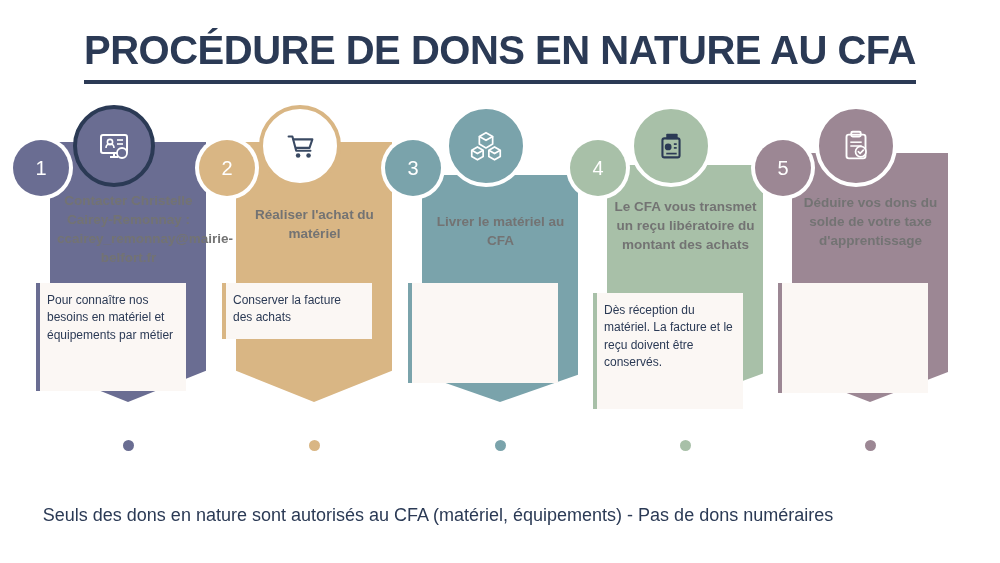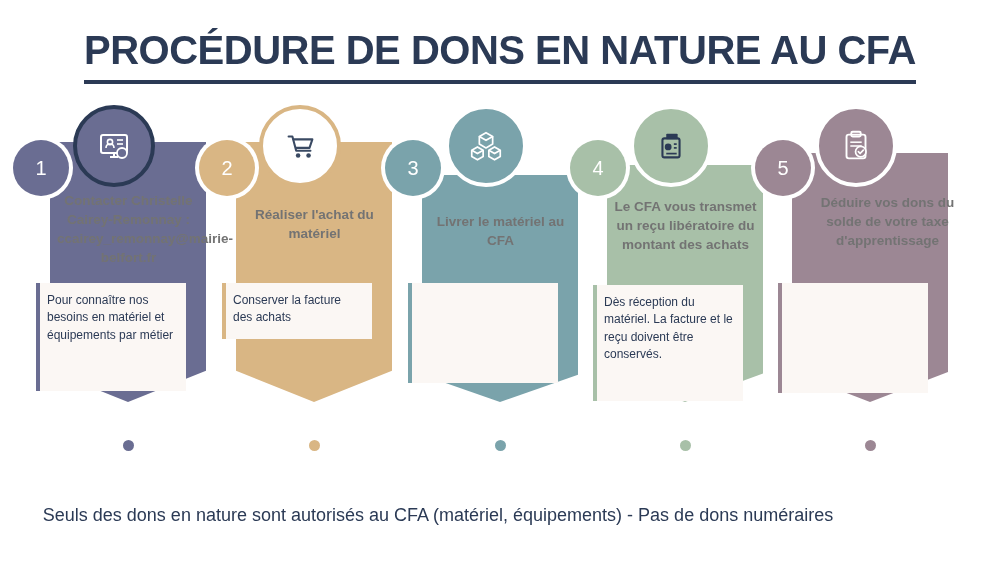--- a/index.html
+++ b/index.html
@@ -220,41 +220,41 @@
       <svg width="38" height="38" viewBox="0 0 40 40">
         <rect x="11" y="12" width="18" height="20" rx="2" fill="none" stroke="#2b3a55" stroke-width="2.2"></rect>
         <rect x="15" y="7" width="12" height="6" rx="1" fill="#2b3a55"></rect>
         <circle cx="17" cy="21" r="3.6" fill="#2b3a55"></circle>
         <line x1="23" y1="18" x2="26" y2="18" stroke="#2b3a55" stroke-width="1.8"></line>
         <line x1="23" y1="22" x2="26" y2="22" stroke="#2b3a55" stroke-width="1.8"></line>
         <line x1="15" y1="28" x2="26" y2="28" stroke="#2b3a55" stroke-width="1.8"></line>
       </svg>
     </div>
     <div class="banner-title" style="top:92px;">Le CFA vous transmet un reçu libératoire du montant des achats</div>
-    <div class="note" style="top:180px; height:116px;">
+    <div class="note" style="top:188px; height:116px;">
       <span style="position:absolute;left:0;top:0;bottom:0;width:4px;background:#a8c0a8;"></span>
       <span>Dès réception du matériel. La facture et le reçu doivent être conservés.</span>
     </div>
     <div class="dot" style="top:335px; background:#a8c0a8;"></div>
   </div>
 
   <div class="step step-4">
     <div class="banner" style="background:#9c8794; top:48px; height:249px;"></div>
     <div class="num-circle" style="background:#9c8794;">5</div>
     <div class="icon-circle" style="background:#9c8794; border-color:#ffffff;">
       <svg width="38" height="38" viewBox="0 0 40 40">
         <rect x="10" y="8" width="20" height="25" rx="2.5" fill="none" stroke="#ffffff" stroke-width="2"></rect>
         <rect x="15" y="5" width="10" height="5" rx="1.5" fill="none" stroke="#ffffff" stroke-width="2"></rect>
         <line x1="14" y1="16" x2="26" y2="16" stroke="#ffffff" stroke-width="1.6"></line>
         <line x1="14" y1="20" x2="26" y2="20" stroke="#ffffff" stroke-width="1.6"></line>
         <circle cx="25" cy="26" r="5.5" fill="#9c8794" stroke="#ffffff" stroke-width="1.8"></circle>
         <path d="M22.5 26l1.8 1.9 3.4-3.6" fill="none" stroke="#ffffff" stroke-width="1.8" stroke-linecap="round" stroke-linejoin="round"></path>
       </svg>
     </div>
-    <div class="banner-title" style="top:88px;margin-left:17px;">Déduire vos dons du solde de votre taxe d'apprentissage</div>
+    <div class="banner-title" style="top:88px;">Déduire vos dons du solde de votre taxe d'apprentissage</div>
     <div class="note" style="top:178px; height:110px;">
       <span style="position:absolute;left:0;top:0;bottom:0;width:4px;background:#9c8794;"></span>
     </div>
     <div class="dot" style="top:335px; background:#9c8794;"></div>
   </div>
 
 </div>
 
 <div class="footer">Seuls des dons en nature sont autorisés au CFA (matériel, équipements) - Pas de dons numéraires</div>
 

